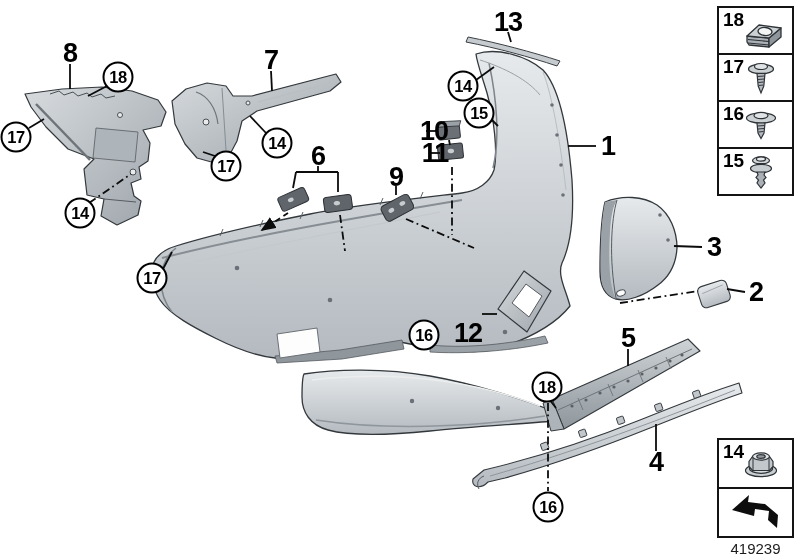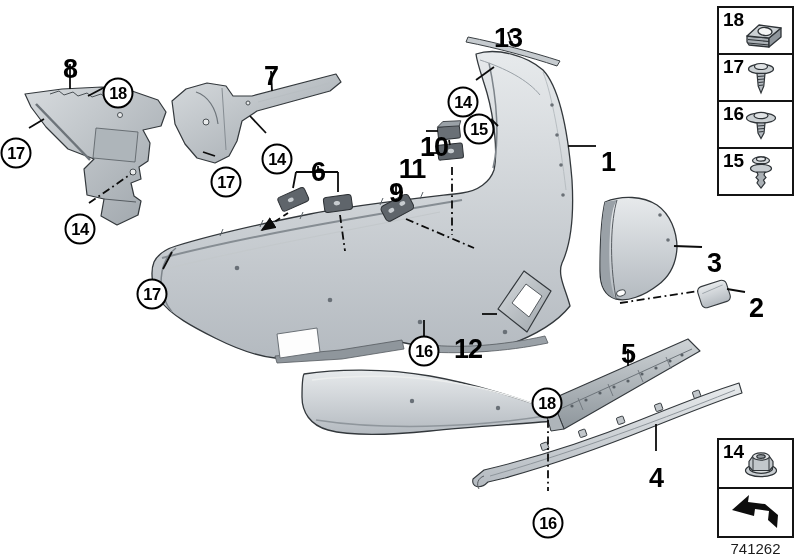--- a/index.html
+++ b/index.html
@@ -1,21 +1,21 @@
 <!DOCTYPE html>
 <html><head>
 <meta charset="utf-8">
 <style>
   html,body{margin:0;padding:0;background:#fff;}
   .stage{position:relative;width:800px;height:560px;background:#ffffff;overflow:hidden;
          font-family:"Liberation Sans","DejaVu Sans",sans-serif;}
   #diagram-svg{position:absolute;left:0;top:0;}
   #callout-layer{position:absolute;left:0;top:0;width:800px;height:560px;}
   .callout{position:absolute;transform:translate(-50%,-50%);color:#000;font-weight:bold;
-           user-select:none;white-space:nowrap;margin-top:16px;}
+           user-select:none;white-space:nowrap;}
   .callout.plain{font-size:27px;letter-spacing:-1px;}
   .callout.circle{width:31px;height:31px;border:2.6px solid #000;border-radius:50%;
       background:#fff;font-size:16.5px;display:flex;align-items:center;justify-content:center;
       box-sizing:border-box;letter-spacing:-0.5px;}
   #sidebar-top{position:absolute;left:717px;top:6px;width:77px;}
   #sidebar-bottom{position:absolute;left:717px;top:438px;width:77px;}
   .side-box{position:relative;width:77px;height:49px;border:2px solid #141414;background:#fff;
       box-sizing:border-box;margin-top:-2px;display:flex;align-items:center;justify-content:center;}
   .side-box:first-child{margin-top:0;}
   #sidebar-bottom .side-box{height:51px;}
@@ -231,21 +231,21 @@
       <div class="callout circle" style="left: 118px; top: 77px;">18</div>
       <div class="callout circle" style="left: 16px; top: 137px;">17</div>
       <div class="callout circle" style="left: 80px; top: 213px;">14</div>
       <div class="callout plain" style="left: 271px; top: 60px;">7</div>
       <div class="callout circle" style="left: 277px; top: 143px;">14</div>
       <div class="callout circle" style="left: 226px; top: 166px;">17</div>
       <div class="callout plain" style="left: 508px; top: 22px;">13</div>
       <div class="callout circle" style="left: 463px; top: 86px;">14</div>
       <div class="callout circle" style="left: 479px; top: 113px;">15</div>
       <div class="callout plain" style="left: 434px; top: 131px;">10</div>
-      <div class="callout plain" style="left: 412px; top: 153px;">11</div>
+      <div class="callout plain" style="left: 435px; top: 153px;">11</div>
       <div class="callout plain" style="left: 396px; top: 177px;">9</div>
       <div class="callout plain" style="left: 318px; top: 156px;">6</div>
       <div class="callout plain" style="left: 608px; top: 146px;">1</div>
       <div class="callout plain" style="left: 714px; top: 247px;">3</div>
       <div class="callout plain" style="left: 756px; top: 292px;">2</div>
       <div class="callout plain" style="left: 468px; top: 333px;">12</div>
       <div class="callout circle" style="left: 152px; top: 278px;">17</div>
       <div class="callout circle" style="left: 424px; top: 335px;">16</div>
       <div class="callout plain" style="left: 628px; top: 338px;">5</div>
       <div class="callout circle" style="left: 547px; top: 387px;">18</div>
@@ -326,15 +326,15 @@
         </span>
       </div>
       <div class="side-box arrow-box">
         <span class="side-icon">
           <svg width="56" height="44" viewBox="0 0 56 44">
             <path d="M4,19 L21,4 L20,11 L37,13 L50,24 L49,37 L40,29 L41,20 L27,18 L26,25 Z" fill="#0d0d0d"></path>
           </svg>
         </span>
       </div>
     </div>
-  <div id="diagram-number">741262</div>
+  <div id="diagram-number">419239</div>
 
 </div>
 
 </body></html>

